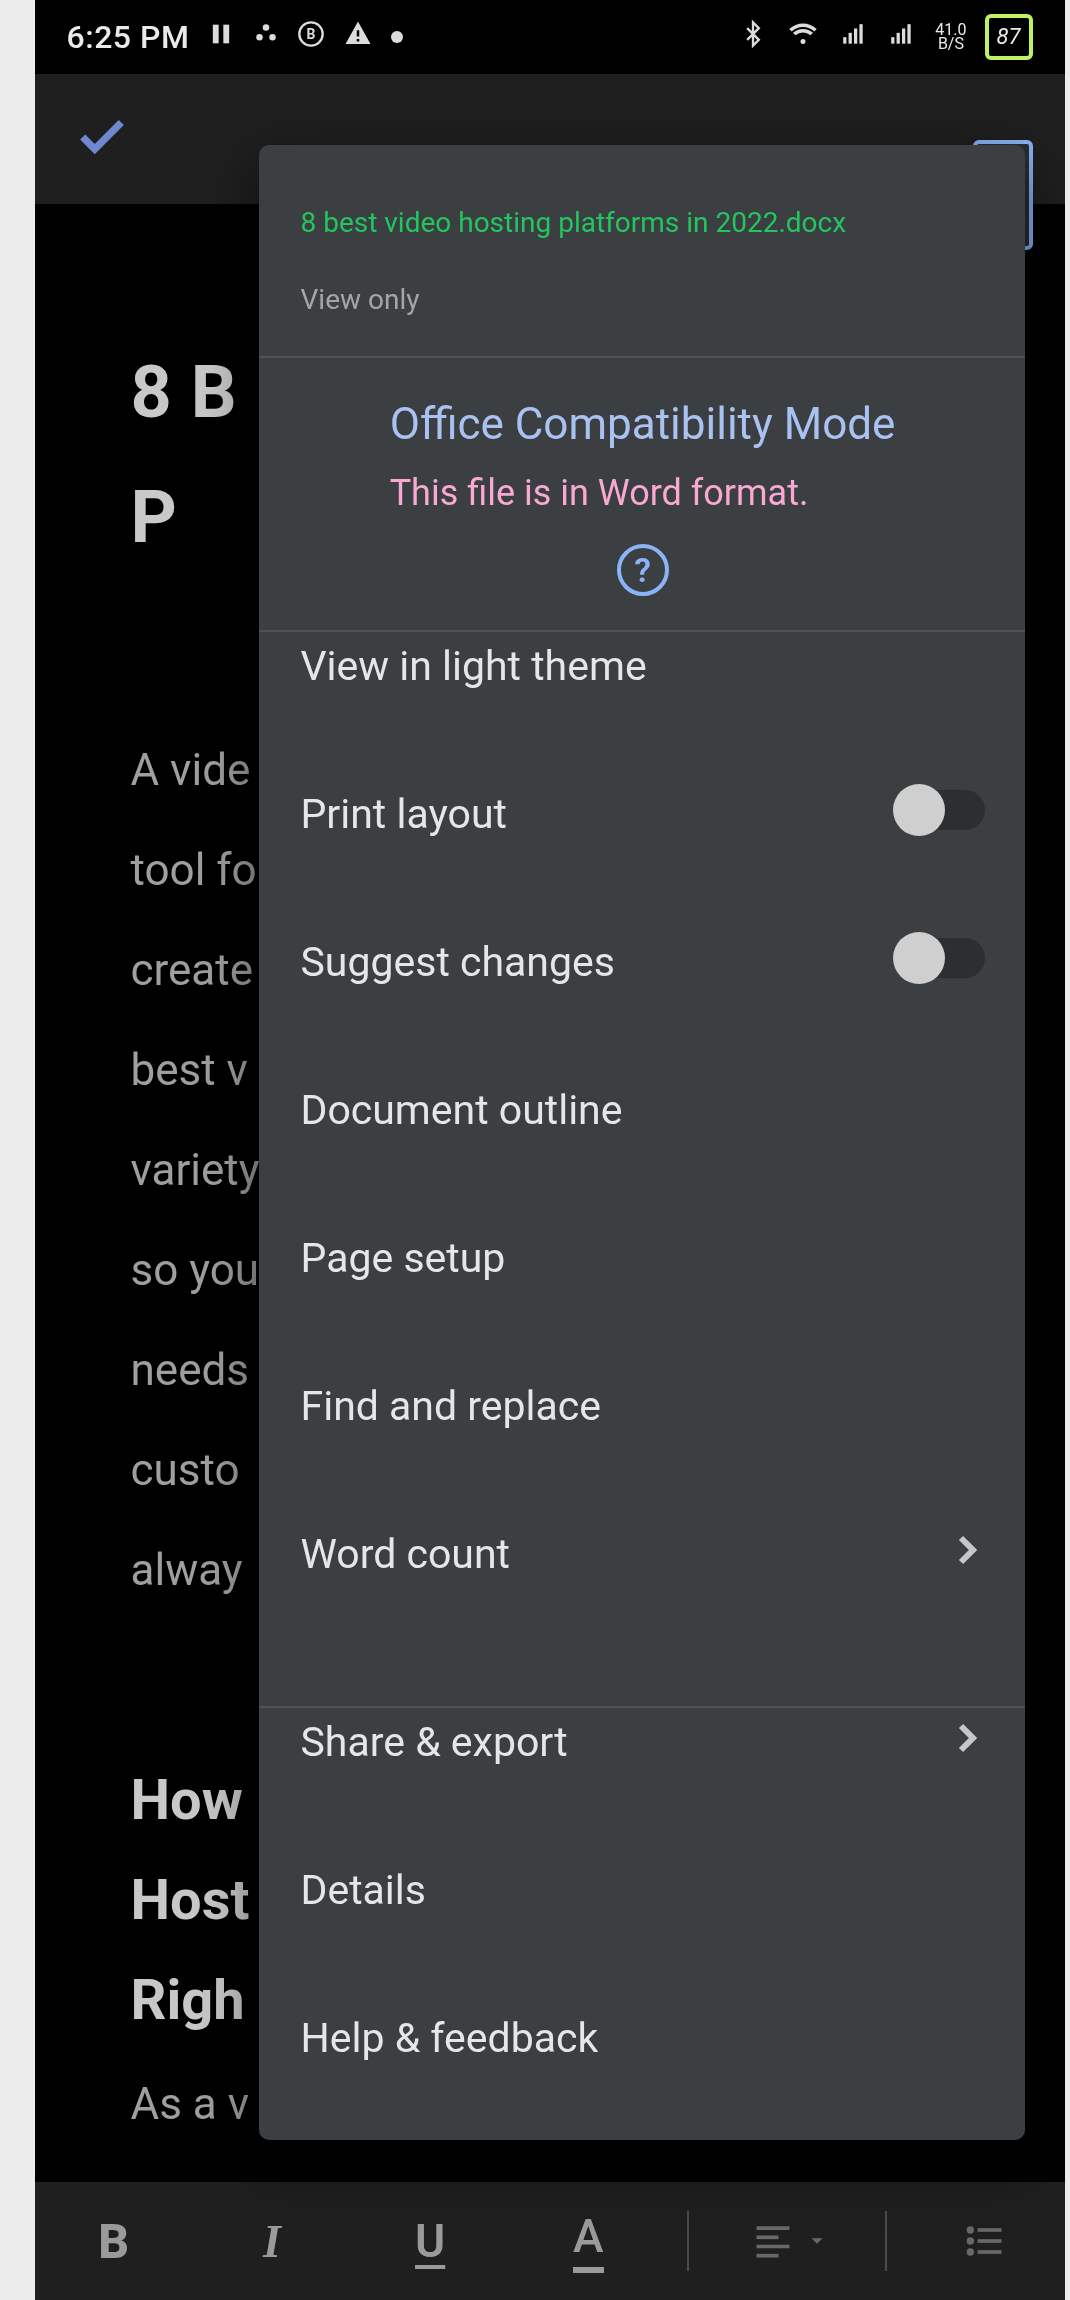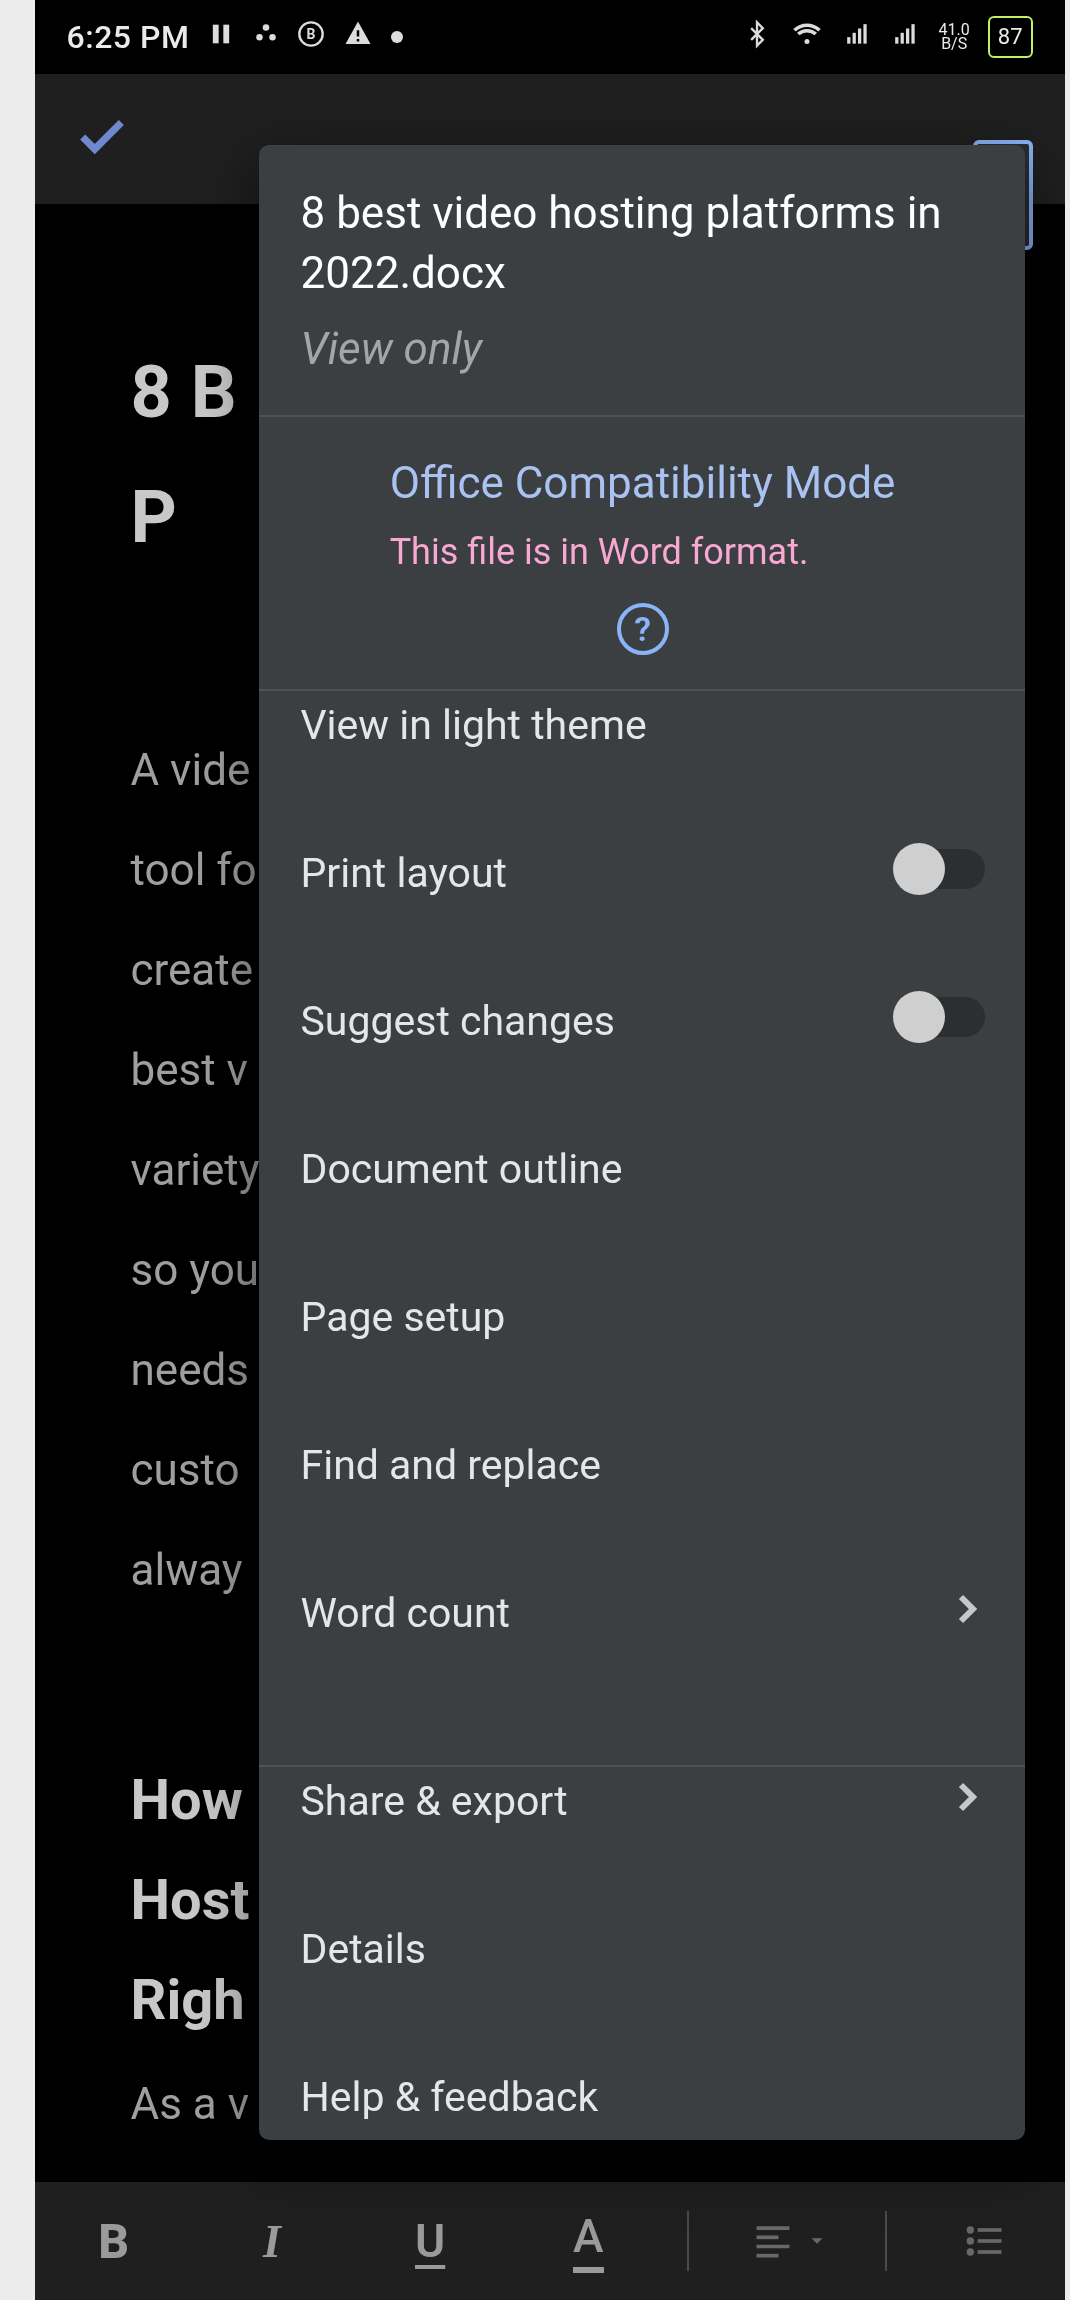--- a/index.html
+++ b/index.html
@@ -26,21 +26,21 @@
       height: 74px;
       display: flex;
       align-items: center;
       justify-content: space-between;
       padding: 0 32px;
       color: #eaeaea;
       font-size: 30px;
     }
     .sb-left, .sb-right { display: flex; align-items: center; gap: 18px; }
     .sb-left .time { font-size: 32px; font-weight: 500; letter-spacing: .5px; }
-    .battery { border: 2px solid #bef264; border-radius: 6px; padding: 6px 8px; font-size: 22px; line-height: 26px; }
+    .battery { border: 4px solid #bef264; border-radius: 6px; padding: 6px 8px; font-size: 22px; line-height: 26px; font-style: italic; }
     .bs { font-size: 16px; line-height: 14px; text-align: center; }
     .dot { width: 12px; height: 12px; border-radius: 50%; background:#dcdcdc; }
 
     
     .appbar {
       height: 130px;
       background: #1f1f1f;
       display: flex;
       align-items: center;
       padding: 0 38px;
@@ -100,22 +100,22 @@
       border-radius: 10px;
       box-shadow: 0 20px 60px rgba(0,0,0,.6);
       overflow: hidden;
     }
     .menu-section { padding-left: 42px; padding-right: 40px; }
     .menu-header {
       padding-top: 38px;
       padding-bottom: 40px;
       border-bottom: 2px solid #4e5254;
     }
-    .menu-title { color: #ffffff; font-size: 44px; line-height: 60px; }
-    .menu-sub { color: #a5a5a5; font-size: 44px; margin-top: 20px; font-style: italic; }
+    .menu-title { color: #22c55e; font-size: 28px; line-height: 80px; }
+    .menu-sub { color: #a5a5a5; font-size: 28px; margin-top: 20px; }
     .menu-compat {
       padding-top: 36px;
       padding-bottom: 34px;
       border-bottom: 2px solid #4e5254;
       display: flex;
       align-items: center;
       gap: 30px;
       flex-direction: column;
     }
     .menu-compat-text { flex: 1; }

